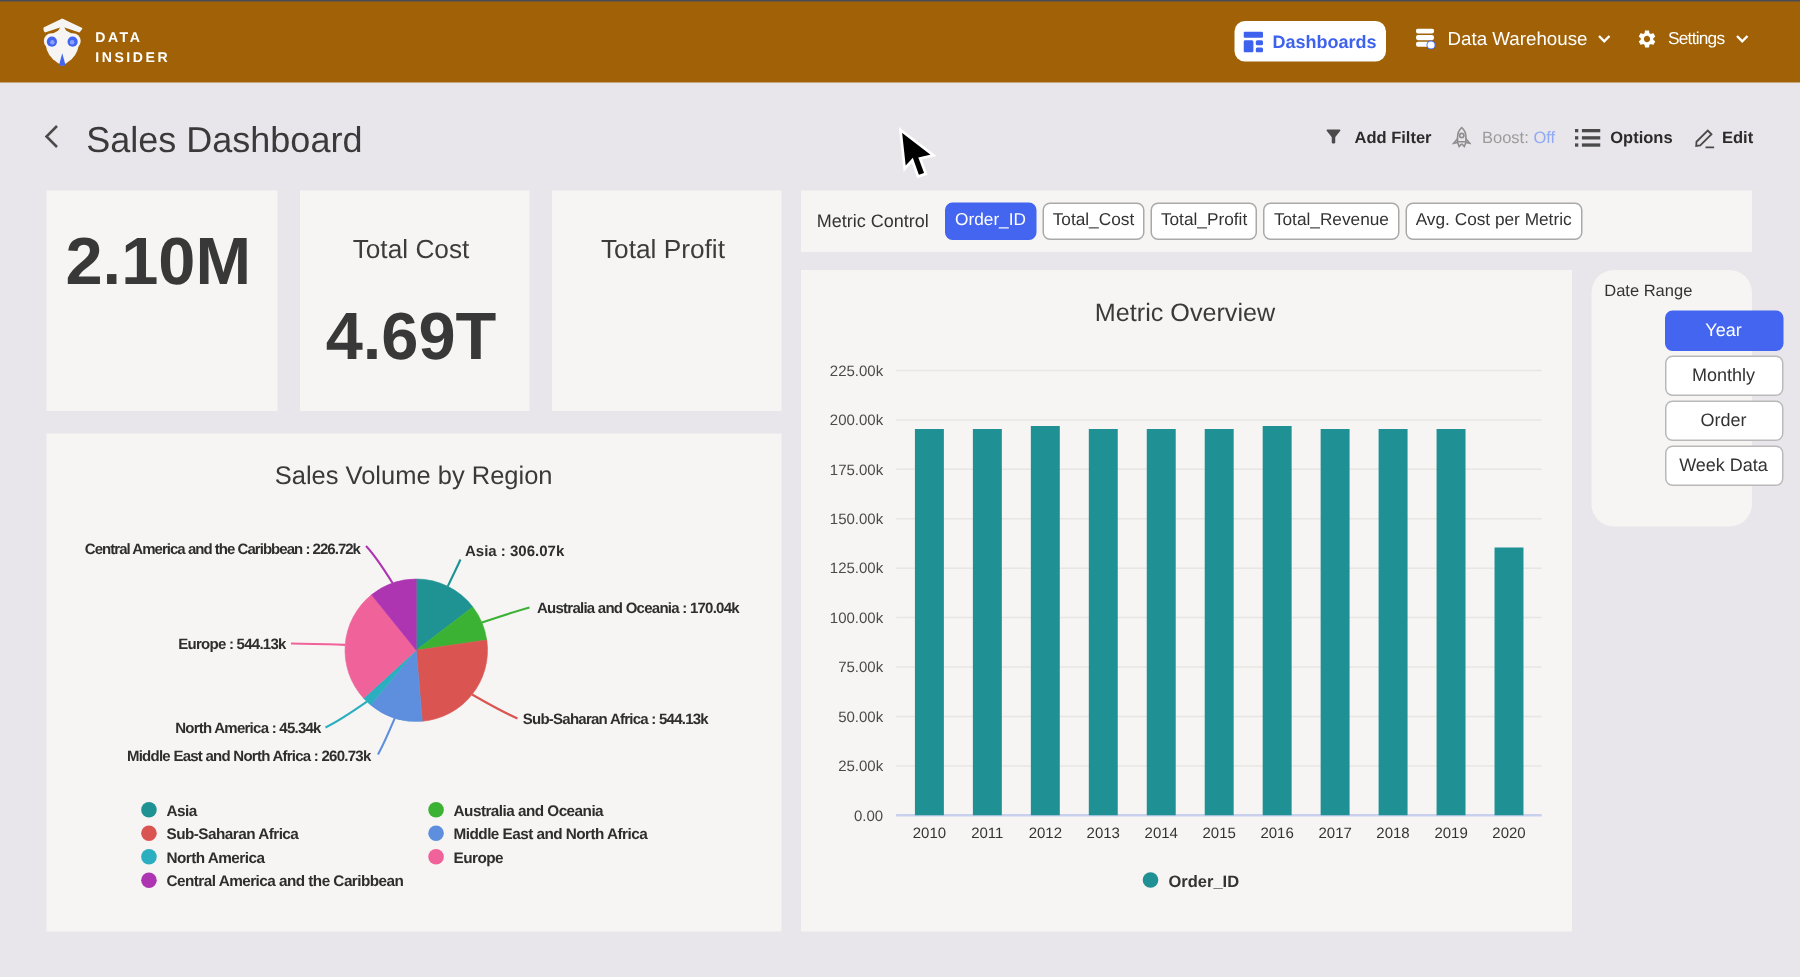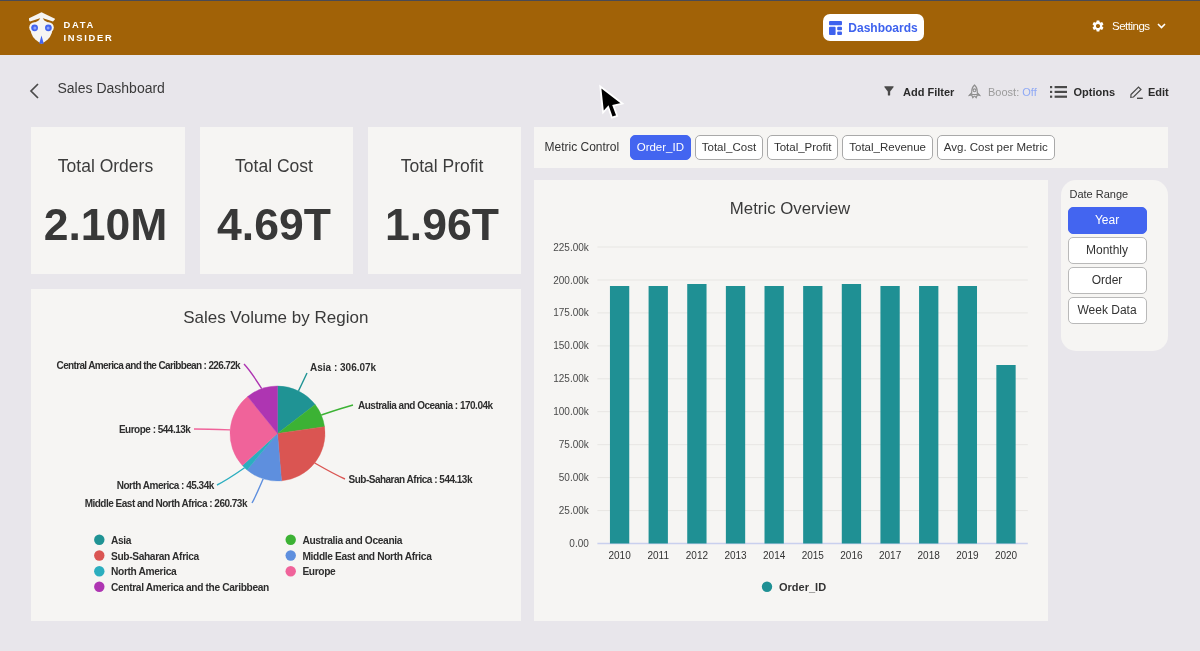--- a/index.html
+++ b/index.html
@@ -6,36 +6,36 @@
   html,body { width:1200px; height:651px; overflow:hidden; }
   body { font-family:"Liberation Sans", sans-serif; background:#E8E6EB; position:relative; }
   .abs { position:absolute; }
   
   .nav { position:absolute; left:0; top:0; width:1200px; height:55px; background:#a16207; border-top:1px solid #4A4A54; }
   .logo-txt { position:absolute; left:63.5px; top:17px; color:#fff; font-weight:bold; font-size:9.4px; letter-spacing:1.7px; line-height:13.4px; }
   .dashbtn { position:absolute; left:823px; top:13px; width:101px; height:27px; background:#fff; border-radius:7px; display:flex; align-items:center; justify-content:center; color:#3E62EE; font-weight:bold; font-size:12px; }
   .navitem { position:absolute; top:12px; height:26px; display:flex; align-items:center; color:#fff; font-size:12.5px; }
   
   .back { position:absolute; left:29px; top:83px; }
-  .pagetitle { position:absolute; left:57.5px; top:80px; font-size:14px; color:#3A3A3A; }
+  .pagetitle { position:absolute; left:57.5px; top:80px; font-size:24px; color:#3A3A3A; }
   .tool { position:absolute; top:85.5px; font-size:11px; font-weight:bold; color:#2B2B2B; }
   
   .card { position:absolute; background:#F6F5F3; }
   .kpi { width:153.5px; height:147px; top:127px; text-align:center; padding-right:4.5px; }
   .kpi .t { margin-top:29px; font-size:17.5px; color:#3C3C3C; }
   .kpi .v { margin-top:23px; font-size:44.5px; font-weight:bold; color:#383838; }
   .metricbar { left:534px; top:127px; width:633.5px; height:40.5px; display:flex; align-items:center; }
   .mlabel { margin-left:10.5px; font-size:12px; color:#333; }
   .mbtn { height:25.5px; margin-left:3.8px; padding:0 6px; display:flex; align-items:center; font-size:11.5px; color:#333; background:#fff; border:1px solid #A9A9A9; border-radius:5px; }
   .mbtn.sel { background:#4365F0; color:#fff; border-color:#4365F0; }
   .chartcard { left:534px; top:180px; width:513.5px; height:441px; }
   .piecard { left:31px; top:288.5px; width:489.5px; height:332.5px; }
   .datecard { left:1061px; top:180px; width:106.5px; height:171px; padding:6px 6.5px;border-radius:15px; }
   .datecard .t { font-size:11px; color:#333; margin-left:2px; margin-bottom:7px; margin-top:2px; }
-  .dbtn { width:79px; height:26.5px; margin-bottom:3.5px; display:flex; align-items:center; justify-content:center; font-size:12px; color:#333; background:#fff; border:1px solid #B9B9B9; border-radius:5px; }
+  .dbtn { width:79px; height:26.5px; margin-bottom:3.5px; display:flex; align-items:center; justify-content:center; font-size:12px; color:#333; background:#fff; border:1px solid #B9B9B9; border-radius:5px;margin-left:42px; }
   .dbtn.sel { background:#4365F0; color:#fff; border-color:#4365F0; }
 </style>
 </head>
 <body>
   <div class="nav">
     <svg class="abs" style="left:29px;top:11px" width="26" height="32" viewBox="0 0 26 32">
       <path d="M1.2 13 Q0.8 22.5 6.3 27.5 Q9.5 30.2 12.5 31.8 Q15.5 30.2 18.7 27.5 Q24.2 22.5 23.8 13 L12.5 7 Z" fill="#F6F5F3"></path>
       <path d="M12.5 23.5 L14.8 31.8 L10.2 31.8 Z" fill="#4365F0"></path>
       <circle cx="5.4" cy="15.4" r="5.2" fill="#F6F5F3"></circle>
       <circle cx="19.6" cy="15.4" r="5.2" fill="#F6F5F3"></circle>
@@ -49,20 +49,33 @@
     <div class="logo-txt">DATA<br>INSIDER</div>
     <div class="dashbtn">
       <svg width="13" height="14" viewBox="0 0 13 14" style="margin-right:6px">
         <rect x="0" y="0" width="13" height="4.2" rx="1" fill="#3E62EE"></rect>
         <rect x="0" y="5.8" width="6.6" height="8.2" rx="1" fill="#3E62EE"></rect>
         <rect x="8.2" y="5.8" width="4.8" height="3.4" rx="1" fill="#3E62EE"></rect>
         <rect x="8.2" y="10.6" width="4.8" height="3.4" rx="1" fill="#3E62EE"></rect>
       </svg>
       Dashboards
     </div>
+    <div class="navitem" style="left:944px;">
+      <svg width="13" height="14" viewBox="0 0 13 14" style="margin-right:8px">
+        <rect x="0" y="0" width="12" height="3.4" rx="1.4" fill="#fff"></rect>
+        <rect x="0" y="4.4" width="12" height="3.4" rx="1.4" fill="#fff"></rect>
+        <rect x="0" y="8.8" width="12" height="3.4" rx="1.4" fill="#fff"></rect>
+        <circle cx="10" cy="11" r="3" fill="#4365F0"></circle>
+        <circle cx="10" cy="11" r="2.4" fill="#fff"></circle>
+      </svg>
+      Data Warehouse
+      <svg width="9" height="6" viewBox="0 0 9 6" style="margin-left:7px">
+        <path d="M1 1 L4.5 4.5 L8 1" stroke="#fff" stroke-width="1.6" fill="none"></path>
+      </svg>
+    </div>
     <div class="navitem" style="left:1091px;">
       <svg width="14" height="14" viewBox="0 0 24 24" style="margin-right:7px">
         <path fill="#fff" d="M19.14 12.94c.04-.3.06-.61.06-.94 0-.32-.02-.64-.07-.94l2.03-1.58c.18-.14.23-.41.12-.61l-1.92-3.32c-.12-.22-.37-.29-.59-.22l-2.39.96c-.5-.38-1.03-.7-1.62-.94l-.36-2.54c-.04-.24-.24-.41-.48-.41h-3.84c-.24 0-.43.17-.47.41l-.36 2.54c-.59.24-1.13.57-1.62.94l-2.39-.96c-.22-.08-.47 0-.59.22L2.74 8.87c-.12.21-.08.47.12.61l2.03 1.58c-.05.3-.09.63-.09.94s.02.64.07.94l-2.03 1.58c-.18.14-.23.41-.12.61l1.92 3.32c.12.22.37.29.59.22l2.39-.96c.5.38 1.03.7 1.62.94l.36 2.54c.05.24.24.41.48.41h3.84c.24 0 .44-.17.47-.41l.36-2.54c.59-.24 1.13-.56 1.62-.94l2.39.96c.22.08.47 0 .59-.22l1.92-3.32c.12-.22.07-.47-.12-.61l-2.01-1.58zM12 15.6c-1.98 0-3.6-1.62-3.6-3.6s1.62-3.6 3.6-3.6 3.6 1.62 3.6 3.6-1.62 3.6-3.6 3.6z"></path>
       </svg>
       <span style="font-size:11.5px;letter-spacing:-0.5px">Settings</span>
       <svg width="9" height="6" viewBox="0 0 9 6" style="margin-left:7px">
         <path d="M1 1 L4.5 4.5 L8 1" stroke="#fff" stroke-width="1.6" fill="none"></path>
       </svg>
     </div>
   </div>
@@ -98,30 +111,28 @@
   <div class="tool" style="left:1073.5px;">Options</div>
   <svg class="abs" style="left:1130px;top:84.5px" width="13" height="14" viewBox="0 0 13 14">
     <g fill="none" stroke="#4A4A4A" stroke-width="1.2">
       <path d="M1 9.5 L8.5 2 L11 4.5 L3.5 12 L0.8 12.3 Z"></path>
       <path d="M7 13.3 L12.8 13.3" stroke-width="1.4"></path>
     </g>
   </svg>
   <div class="tool" style="left:1148px;">Edit</div>
 
   <div class="card kpi" style="left:31px;">
-    <div class="t">Total Orders</div>
     <div class="v">2.10M</div>
   </div>
   <div class="card kpi" style="left:199.5px;">
     <div class="t">Total Cost</div>
     <div class="v">4.69T</div>
   </div>
   <div class="card kpi" style="left:367.5px;">
     <div class="t">Total Profit</div>
-    <div class="v">1.96T</div>
   </div>
   <div class="card metricbar">
     <div class="mlabel">Metric Control</div>
     <div class="mbtn sel" style="margin-left:10.5px;">Order_ID</div>
     <div class="mbtn">Total_Cost</div>
     <div class="mbtn">Total_Profit</div>
     <div class="mbtn">Total_Revenue</div>
     <div class="mbtn">Avg. Cost per Metric</div>
   </div>
   <div class="card chartcard" id="barchart">

